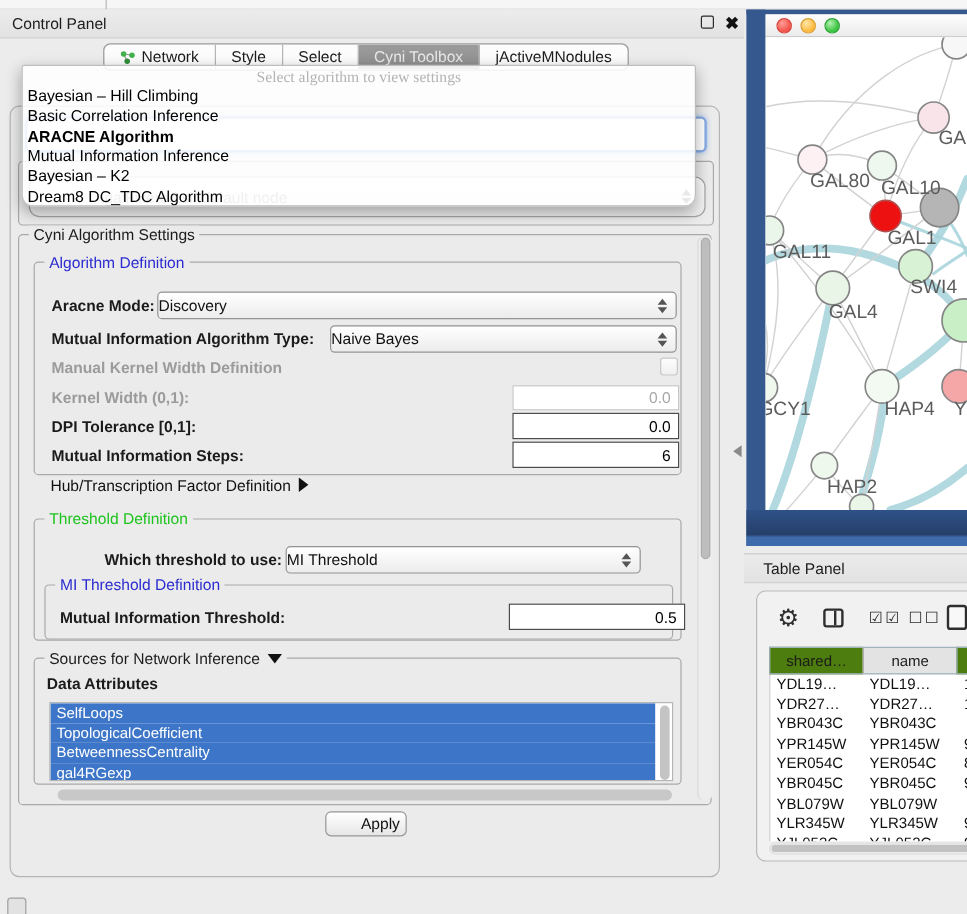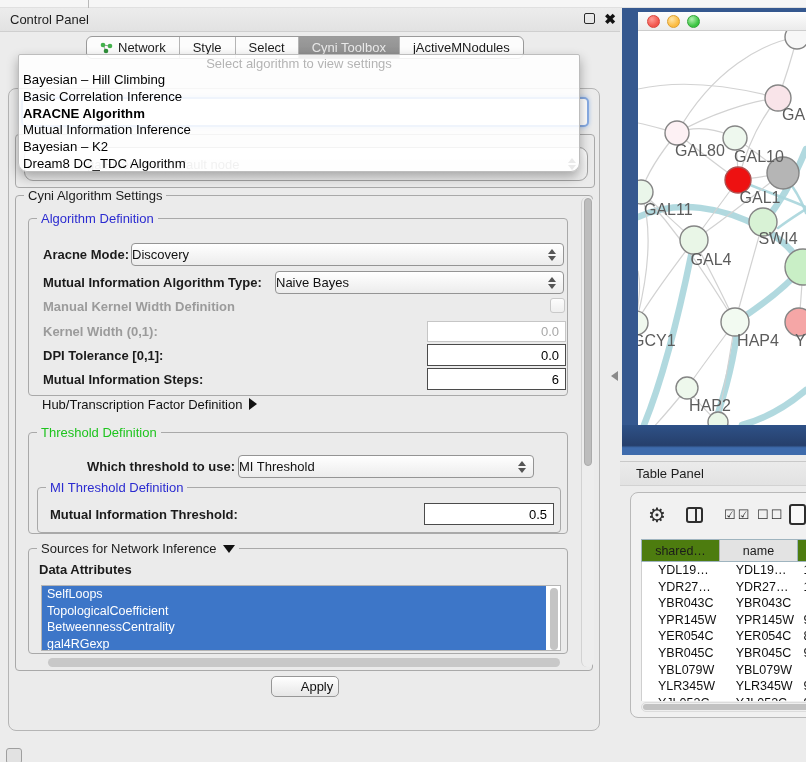--- a/index.html
+++ b/index.html
@@ -69,21 +69,21 @@
   .vscroll-track { left:578px; top:196px; width:13px; height:470px; background:#ededed; border-left:1px solid #d2d2d2; border-radius:6px; }
   .vscroll-thumb { position:absolute; left:2px; top:1px; width:8px; height:268px; background:#bdbdbd; border:1px solid #ababab; border-radius:5px; }
   .hscroll-thumb { left:44px; top:656px; width:512px; height:9px; background:#c8c8c8; border-radius:5px; }
 
   .apply-btn { left:262px; top:675px; width:68px; height:21px; background:linear-gradient(#fff,#e6e6e6);
     border:1px solid #979797; border-radius:5px; font-size:13px; color:#111; display:flex; align-items:center; justify-content:center; cursor:pointer;padding-left:24px; }
 
   
   .popup { left:18px; top:54px; width:562px; height:118px; background:rgba(255,255,255,0.87);
     border:1px solid #bdbdbd; border-radius:2px 2px 9px 9px; box-shadow:0 5px 12px rgba(0,0,0,0.32); z-index:40; }
-  .popup-hint { height:17px; text-align:center; font-size:13px; color:#b4b4b4; line-height:17px; }
+  .popup-hint { height:17px; text-align:center; font-size:13px; color:#b4b4b4; line-height:17px;font-family:Liberation Serif, serif; }
   .popup-item { height:16.8px; line-height:16.8px; font-size:13.2px; color:#000; padding-left:4px; cursor:pointer; white-space:nowrap; }
   .popup-item.bold { font-weight:bold; }
 
   
   .divider-arrow { left:611px; top:371px; width:0; height:0; border-top:5px solid transparent; border-bottom:5px solid transparent;
     border-right:7px solid #8a8a8a; cursor:pointer; }
 
   
   .net-window { left:622px; top:8px; width:184px; height:447px; }
   .net-left { position:absolute; left:0; top:0; width:16px; height:447px; background:#35588f; }
@@ -111,21 +111,21 @@
   .icon-form { position:absolute; left:158px; top:3px; width:17px; height:21px; border:2px solid #2e2e2e; border-radius:3px; background:#f8f8f8; cursor:pointer; }
   .tp-table { position:absolute; left:10px; top:46px; width:236px; }
   .tp-head { display:flex; height:23px; }
   .tp-hcell { font-size:12.5px; color:#1b1b1b; display:flex; align-items:center; justify-content:center;
     border:1px solid #9fb4bf; border-right:none; cursor:pointer; }
   .tp-hcell:last-child { border-right:1px solid #9fb4bf; }
   .tp-hcell.blue { background:#4d7c0f; }
   .tp-hcell.gray { background:#e3e3e3; border-left-color:#b0b0b0; }
   .tp-rows { background:#fff; height:139px; overflow:hidden; border-left:1px solid #cfcfcf; }
   .tp-row { display:flex; height:16.6px; cursor:pointer; }
-  .tp-cell { font-size:12.5px; color:#101010; line-height:16.6px; padding-left:16px; white-space:nowrap; overflow:hidden; }
+  .tp-cell { font-size:12.5px; color:#101010; line-height:16.6px; padding-left:5px; white-space:nowrap; overflow:hidden; }
   .tp-hscroll { position:absolute; left:10px; top:209px; width:188px; height:10px; background:#efefef; border:1px solid #dcdcdc; border-radius:5px; }
   .tp-hthumb { position:absolute; left:1px; top:1px; width:184px; height:6px; background:#c2c2c2; border-radius:4px; }
 
   .mini-btn { left:6px; top:748px; width:16px; height:16px; background:#e2e2e2; border:1px solid #9f9f9f; border-radius:3px; cursor:pointer; }
 
   svg text { font-family:"Liberation Sans", sans-serif; }
 </style>
 </head>
 <body>
 
@@ -216,21 +216,21 @@
       <div class="combo" style="left:209px; top:22px; width:296px; height:23px;">
         <span>MI Threshold</span>
         <span class="spin">
             <span class="up"></span>
             <span class="dn"></span>
           </span>
       </div>
       <div class="gbox" style="left:8px; top:54px; width:524px; height:46px; background:#ebebeb;">
         <span class="gtitle blue">MI Threshold Definition</span>
         <span class="blabel" style="left:12px; top:15px; height:22px;">Mutual Information Threshold:</span>
-        <div class="tinput" style="left:386px; top:15px; width:130px; height:22px;">0.5</div>
+        <div class="tinput" style="left:386px; top:15px; width:147px; height:22px;">0.5</div>
       </div>
     </div>
 
     <div class="gbox" style="left:12px; top:352px; width:540px; height:106px;">
       <span class="gtitle">
         <span>Sources for Network Inference</span><span class="tri-down"></span>
       </span>
       <span class="blabel" style="left:10px; top:12px; height:16px;">Data Attributes</span>
       <div class="attr-list" id="attr-list">
 

